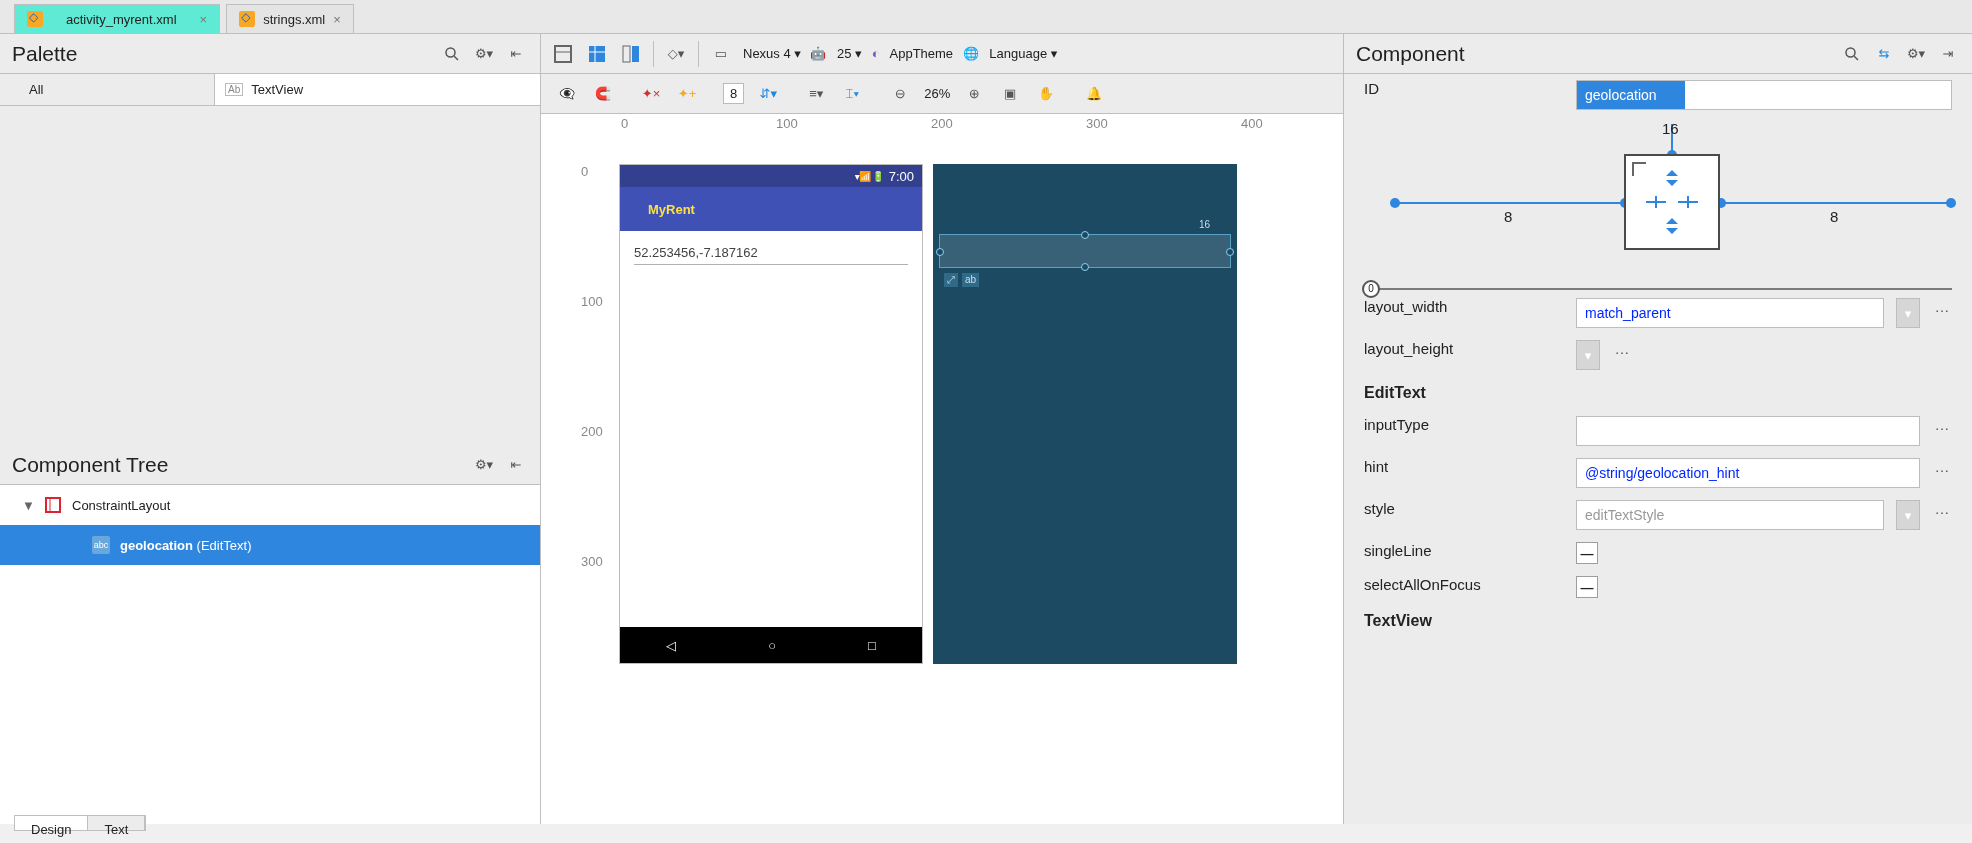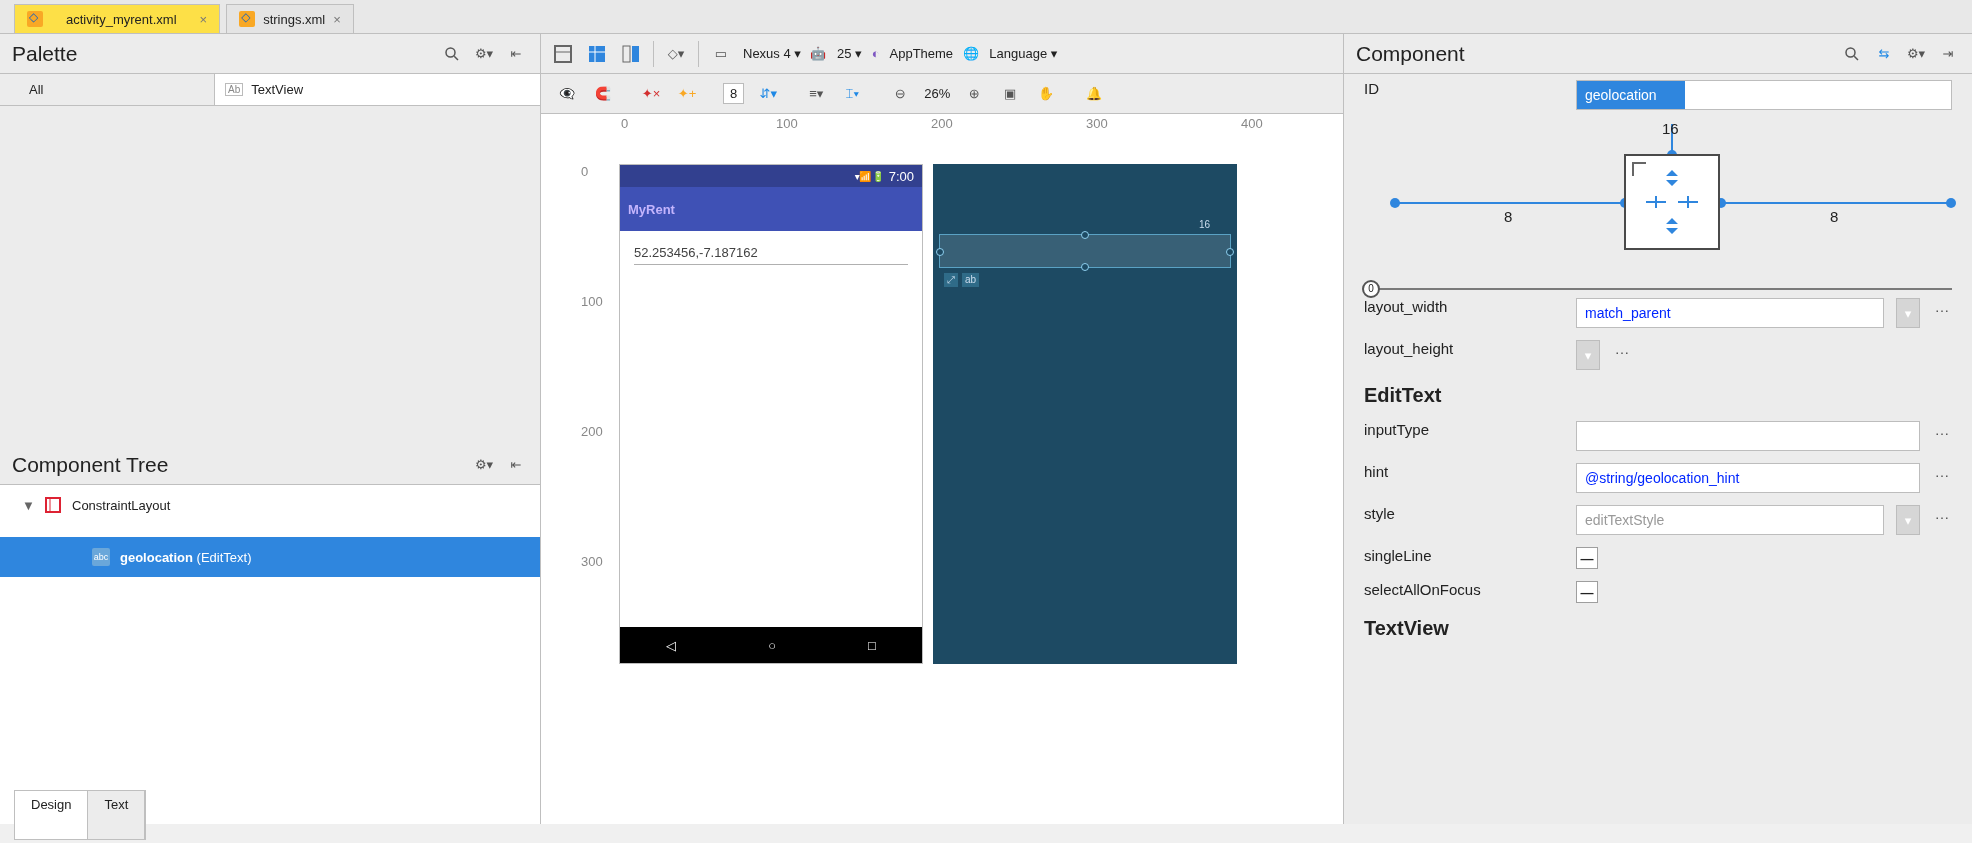--- a/index.html
+++ b/index.html
@@ -1,69 +1,69 @@
 <!DOCTYPE html>
 <html><head>
 <meta charset="utf-8">
 <style>
 * { margin:0; padding:0; box-sizing:border-box; font-family:"Segoe UI",Arial,sans-serif; font-size:13px; }
 body { background:#f0f0f0; color:#222; width:1972px; height:843px; overflow:hidden; }
 .tabs { height:34px; background:#e8e8e8; border-bottom:1px solid #bfbfbf; display:flex; align-items:stretch; padding-left:14px; }
 .tab { display:flex; align-items:center; gap:8px; padding:0 12px; border:1px solid #bfbfbf; border-bottom:none; background:#e4e4e4; margin-right:6px; margin-top:4px; }
-.tab.active { background:#fde047;gap:23px; }
+.tab.active { background:#5eead4;gap:23px; }
 .tab-icon { width:16px; height:16px; background:#f9a825; border-radius:2px; position:relative; }
 .tab-icon::after { content:"◇"; position:absolute; left:2px; top:-1px; color:#1565c0; font-size:12px; }
 .tab-close { color:#777; cursor:pointer; }
 .main { display:flex; height:790px; }
 .left { width:541px; border-right:1px solid #bfbfbf; display:flex; flex-direction:column; }
 .panel-hdr { height:40px; border-bottom:1px solid #bfbfbf; display:flex; align-items:center; justify-content:space-between; padding:0 12px; background:#ececec; }
 .panel-hdr-title { font-size:21px; }
 .icon-btn { width:24px; height:24px; display:inline-flex; align-items:center; justify-content:center; color:#555; cursor:pointer; }
 .icon-row { display:flex; align-items:center; gap:8px; }
 .palette-body { display:flex; border-bottom:1px solid #bfbfbf; background:#ececec; }
 .palette-left { width:215px; padding:8px 29px; border-right:1px solid #bfbfbf; }
 .palette-right { flex:1; display:flex; align-items:center; gap:8px; padding:6px 10px; background:#fff; }
 .palette-empty { flex:1; background:#ececec; }
 .tree-body { flex:1; background:#fff; overflow:auto; }
 .tree-row { display:flex; align-items:center; height:40px; padding-left:22px; gap:10px; }
-.tree-row.sel { background:#2f86de; color:#fff;margin-top:12px; }
+.tree-row.sel { background:#2f86de; color:#fff; }
 .tree-arrow { width:12px; color:#666; }
 .tree-icn { width:18px; height:18px; display:inline-flex; align-items:center; justify-content:center; }
 .center { flex:1; display:flex; flex-direction:column; border-right:1px solid #bfbfbf; }
 .toolbar { height:40px; border-bottom:1px solid #bfbfbf; background:#ececec; display:flex; align-items:center; gap:10px; padding:0 10px; }
 .toolbar .sep { width:1px; height:26px; background:#bfbfbf; }
 .toolbar2 { height:40px; border-bottom:1px solid #bfbfbf; background:#ececec; display:flex; align-items:center; gap:12px; padding:0 14px; }
 .canvas { flex:1; background:#fff; position:relative; overflow:hidden; }
 .ruler-h { position:absolute; left:60px; top:0; right:0; height:22px; font-size:11px; color:#888; }
 .ruler-h span { position:absolute; top:2px; }
 .ruler-v { position:absolute; left:40px; top:30px; width:20px; font-size:11px; color:#888; }
 .ruler-v span { position:absolute; left:0; writing-mode:horizontal-tb; }
 .phone { position:absolute; left:78px; top:50px; width:304px; height:500px; background:#fff; border:1px solid #bdbdbd; }
 .phone-status { height:22px; background:#32408f; color:#fff; font-size:10px; display:flex; justify-content:flex-end; align-items:center; padding:0 8px; gap:4px; }
-.phone-appbar { height:44px; background:#3f51b5; color:#c4b5fd; font-weight:600; display:flex; align-items:center; padding:0 8px; font-size:14px; }
+.phone-appbar { height:44px; background:#3f51b5; color:#fde047; font-weight:600; display:flex; align-items:center; padding:0 28px; font-size:14px; }
 .phone-field { margin:14px 14px 0; border-bottom:1px solid #b0b0b0; padding-bottom:4px; font-size:12px; color:#424242; }
 .phone-nav { position:absolute; bottom:0; left:0; right:0; height:36px; background:#000; display:flex; justify-content:space-around; align-items:center; color:#fff; font-size:14px; }
 .blueprint { position:absolute; left:392px; top:50px; width:304px; height:500px; background:#1d4a63; }
 .bp-sel { position:absolute; left:6px; right:6px; top:70px; height:34px; background:rgba(255,255,255,0.12); border:1px solid #5aa2c4; }
 .bp-handle { position:absolute; width:8px; height:8px; background:#1d4a63; border:1px solid #8fd0ef; border-radius:50%; }
 .right { width:628px; background:#ececec; display:flex; flex-direction:column; }
 .prop-row { display:flex; align-items:flex-start; padding:6px 20px; gap:12px; }
 .prop-label { width:200px; font-size:15px; }
 .prop-input { flex:1; height:30px; border:1px solid #bdbdbd; background:#fff; padding:0 8px; font-size:14px; }
 .prop-input.blue { color:#0026ff; }
 .prop-input.gray { color:#999; }
 .prop-dd { width:24px; height:30px; background:#d6d6d6; border:1px solid #bdbdbd; display:flex; align-items:center; justify-content:center; color:#fff; }
 .prop-more { width:20px; font-size:15px; color:#555; text-align:center; }
-.section-hdr { font-weight:700; font-size:20px; padding:8px 20px; }
+.section-hdr { font-weight:700; font-size:16px; padding:8px 20px; }
 .check-box { width:22px; height:22px; border:1px solid #9e9e9e; background:#fff; display:flex; align-items:center; justify-content:center; font-weight:bold; }
 .constraint-box { height:160px; position:relative; margin:8px 20px; }
 .cb-rect { position:absolute; left:260px; top:30px; width:96px; height:96px; border:2px solid #4a4a4a; background:#fff; }
 .cb-line { position:absolute; background:#2f86de; }
 .cb-dot { position:absolute; width:10px; height:10px; background:#2f86de; border-radius:50%; }
-.bottom-tabs { position:absolute; left:14px; bottom:3px; height:50px; display:flex; border:1px solid #bfbfbf; background:#ececec; }
+.bottom-tabs { position:absolute; left:14px; bottom:12px; height:16px; display:flex; border:1px solid #bfbfbf; background:#ececec; }
 .btab { padding:6px 16px; border-right:1px solid #bfbfbf; }
 .btab.active { background:#fff; }
 svg { display:block; }
 </style>
 </head>
 <body>
 
 <div class="tabs">
   <div class="tab active">
     <span class="tab-icon"></span>

